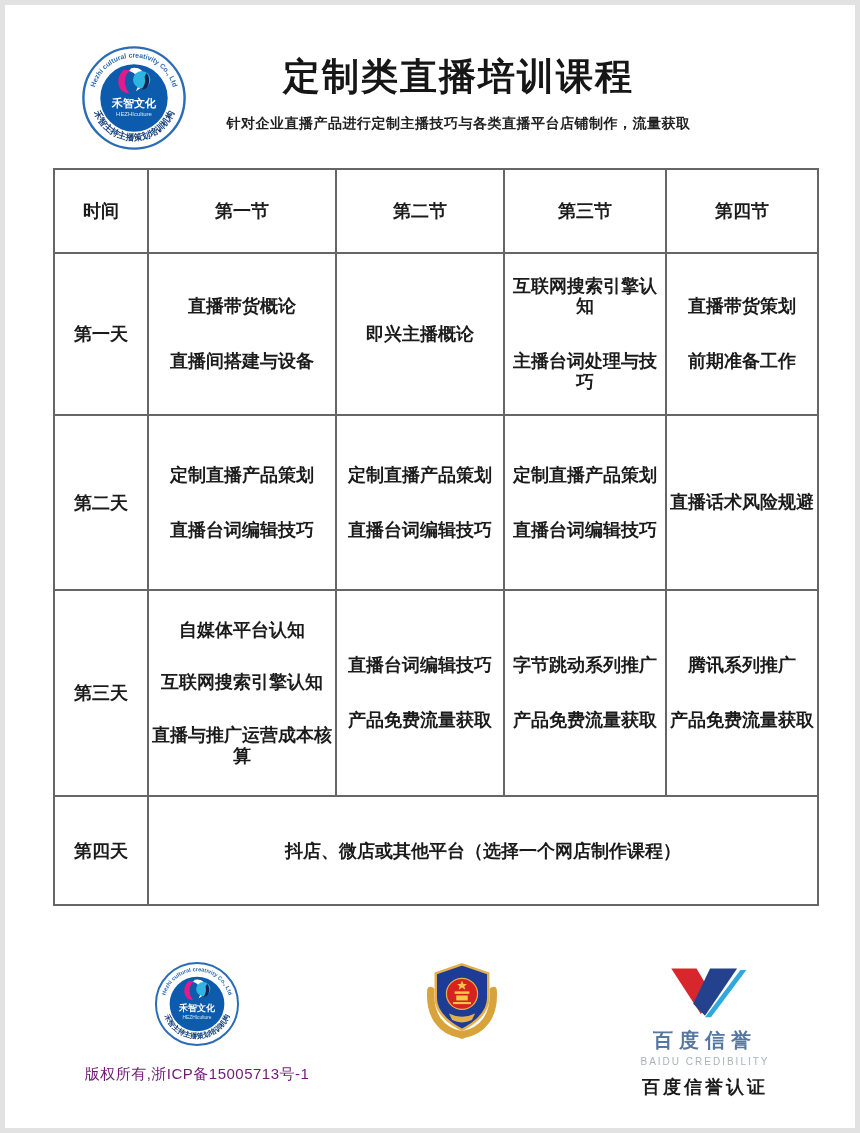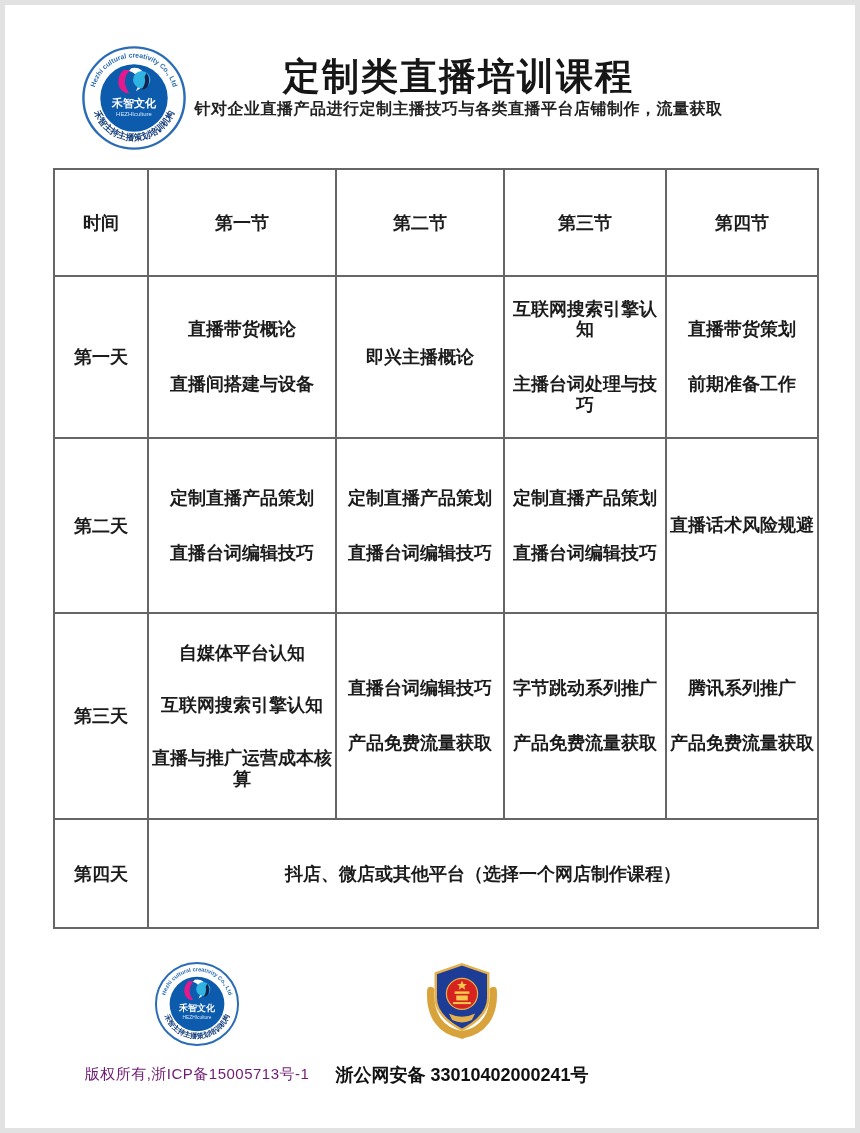--- a/index.html
+++ b/index.html
@@ -4,21 +4,21 @@
 <style>
   html,body{margin:0;padding:0;background:#ffffff;}
   body{font-family:"Liberation Sans","DejaVu Sans",sans-serif;color:#1c1c1c;}
   .page{position:relative;width:860px;height:1133px;background:#fff;
         border:5px solid #e2e2e2;box-sizing:border-box;overflow:hidden;}
 
   
   .logo-wrap{position:absolute;left:76px;top:40px;width:106px;height:106px;}
   .header-text{position:absolute;left:70px;right:13px;top:50px;text-align:center;}
   .page-title{font-size:37px;font-weight:bold;letter-spacing:2px;color:#161616;line-height:1.2;}
-  .page-subtitle{margin-top:0;font-size:16px;font-weight:bold;color:#222;letter-spacing:0.5px;}
+  .page-subtitle{margin-top:16px;font-size:14px;font-weight:bold;color:#222;letter-spacing:0.5px;}
 
   
   table.schedule{position:absolute;left:48px;top:163px;width:764px;
                  border-collapse:collapse;table-layout:fixed;}
   table.schedule th,table.schedule td{
       border:2px solid #666;text-align:center;vertical-align:middle;
       font-weight:bold;font-size:18px;color:#1b1b1b;padding:0;}
   .cell-lines{display:flex;flex-direction:column;align-items:center;
               justify-content:center;gap:34px;line-height:1.15;}
   td.span-cell{text-align:left;padding-left:14px;}
@@ -70,21 +70,21 @@
 
   <table class="schedule">
     <colgroup>
       <col style="width:94px">
         <col style="width:188px">
         <col style="width:168px">
       <col style="width:162px">
         <col style="width:152px">
     </colgroup>
     <tbody>
-        <tr style="height:107px">
+        <tr style="height:84px">
       <th>时间</th>
       <th>第一节</th>
       <th>第二节</th>
       <th>第三节</th>
       <th>第四节</th>
     </tr>
 
     <tr style="height:162px">
       <td>第一天</td>
       <td>
@@ -203,17 +203,26 @@
       <path d="M50,90 C76,86 90,66 88,36" stroke="#d9a33c" stroke-width="9" fill="none" stroke-linecap="round"></path>
       <path d="M24,82 Q50,96 76,82 Q50,102 24,82 Z" fill="#d9a33c"></path>
       <path d="M50,4 L82,15 L82,45 Q82,67 50,84 Q18,67 18,45 L18,15 Z" fill="#1d3c96" stroke="#e3b04b" stroke-width="3"></path>
       <circle cx="50" cy="40" r="19" fill="#d6231f" stroke="#e3b04b" stroke-width="1.5"></circle>
       <polygon points="50,24 51.8,28 56,28 52.8,30.6 54,35 50,32.4 46,35 47.2,30.6 44,28 48.2,28" fill="#f5c84c"></polygon>
       <rect x="41" y="37" width="18" height="3" fill="#f5c84c"></rect>
       <rect x="43" y="42" width="14" height="6" fill="#f5c84c"></rect>
       <rect x="39" y="50" width="22" height="2.5" fill="#f5c84c"></rect>
       <path d="M34,64 Q50,72 66,64 L62,72 Q50,78 38,72 Z" fill="#e3b04b"></path>
     </svg>
-    <div class="police-record">浙公网安备 33010402000241号</div>
-  </div>
-
+  </div>
+
+  <div class="footer-block fb-right">
+    <svg class="v-logo" viewBox="0 0 100 64">
+      <polygon points="10,4 40,4 61,40 45,58" fill="#d7272c"></polygon>
+      <polygon points="56,4 88,4 50,60 36,46" fill="#24418e"></polygon>
+      <polygon points="92,6 99,6 57,62 50,62" fill="#2fa8dc"></polygon>
+    </svg>
+    <div class="baidu-cn">百度信誉</div>
+    <div class="baidu-en">BAIDU CREDIBILITY</div>
+    <div class="baidu-cert">百度信誉认证</div>
+  </div>
 
 </div>
 
 </body></html>

